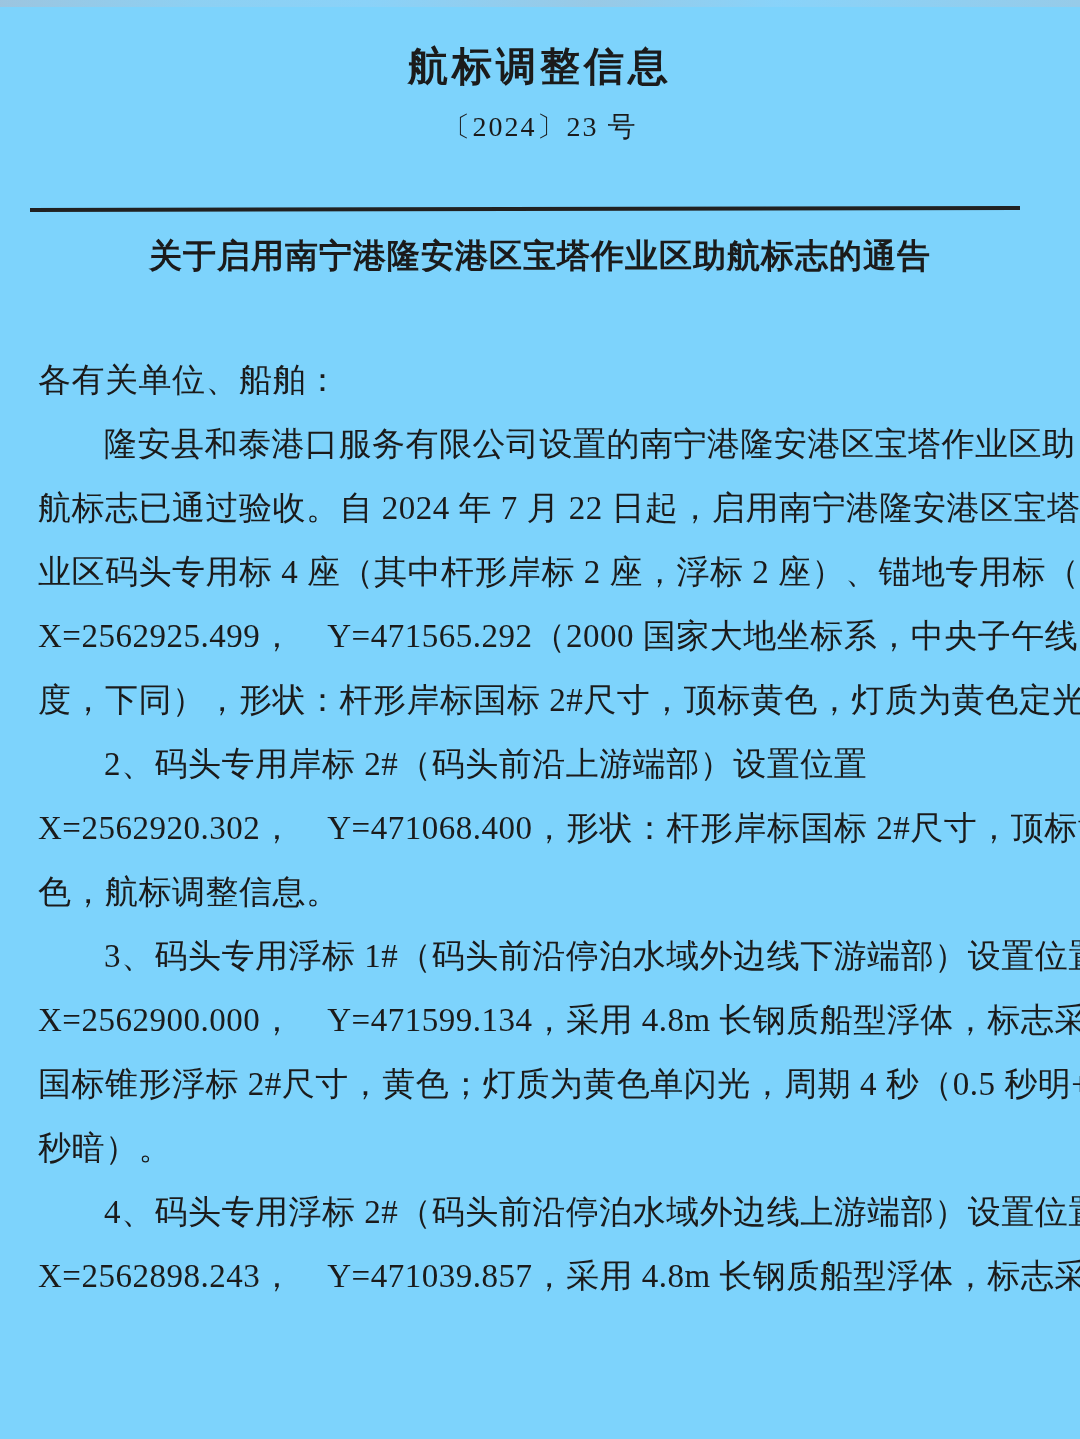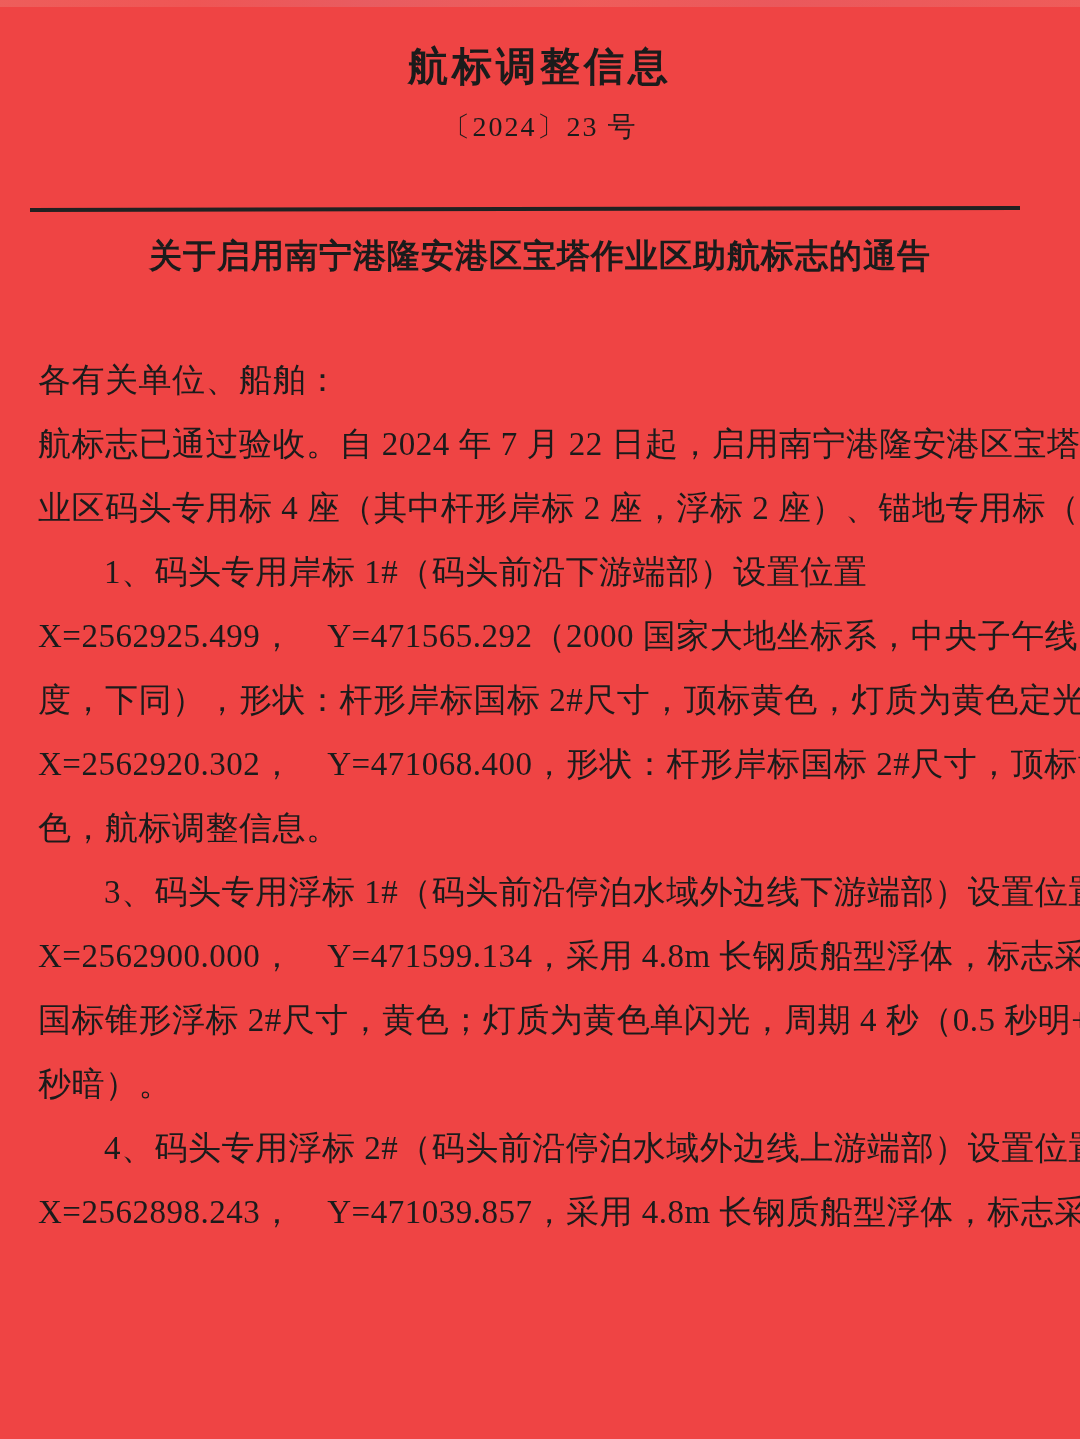--- a/index.html
+++ b/index.html
@@ -4,21 +4,21 @@
 <style>
   html, body {
     margin: 0;
     padding: 0;
     background: #ffffff;
   }
   .page {
     position: relative;
     width: 1080px;
     height: 1439px;
-    background: #ef4444;
+    background: #7dd3fc;
     overflow: hidden;
     font-family: "Liberation Serif", "DejaVu Serif", serif;
     color: #1b1b1b;
   }
   
   .scan-top-smear {
     position: absolute;
     top: 0; left: 0;
     width: 100%;
     height: 7px;
@@ -84,25 +84,26 @@
 
   <header>
     <h1 class="doc-title">航标调整信息</h1>
     <div class="doc-number">〔2024〕23 号</div>
     <div class="header-rule"></div>
     <h2 class="doc-subtitle">关于启用南宁港隆安港区宝塔作业区助航标志的通告</h2>
   </header>
 
   <main class="doc-body" id="doc-body">
       <div class="body-line">各有关单位、船舶：</div>
+      <div class="body-line indent">隆安县和泰港口服务有限公司设置的南宁港隆安港区宝塔作业区助</div>
       <div class="body-line">航标志已通过验收。自 2024 年 7 月 22 日起，启用南宁港隆安港区宝塔作</div>
       <div class="body-line">业区码头专用标 4 座（其中杆形岸标 2 座，浮标 2 座）、锚地专用标（浮</div>
-      <div class="body-line indent">1、码头专用岸标 1#（码头前沿下游端部）设置位置</div>
       <div class="body-line">X=2562925.499，　Y=471565.292（2000 国家大地坐标系，中央子午线 108</div>
       <div class="body-line">度，下同），形状：杆形岸标国标 2#尺寸，顶标黄色，灯质为黄色定光。</div>
+      <div class="body-line indent">2、码头专用岸标 2#（码头前沿上游端部）设置位置</div>
       <div class="body-line">X=2562920.302，　Y=471068.400，形状：杆形岸标国标 2#尺寸，顶标黄</div>
       <div class="body-line">色，航标调整信息。</div>
       <div class="body-line indent">3、码头专用浮标 1#（码头前沿停泊水域外边线下游端部）设置位置</div>
       <div class="body-line">X=2562900.000，　Y=471599.134，采用 4.8m 长钢质船型浮体，标志采用</div>
       <div class="body-line">国标锥形浮标 2#尺寸，黄色；灯质为黄色单闪光，周期 4 秒（0.5 秒明+3.5</div>
       <div class="body-line">秒暗）。</div>
       <div class="body-line indent">4、码头专用浮标 2#（码头前沿停泊水域外边线上游端部）设置位置</div>
       <div class="body-line">X=2562898.243，　Y=471039.857，采用 4.8m 长钢质船型浮体，标志采用</div>
     </main>
 

